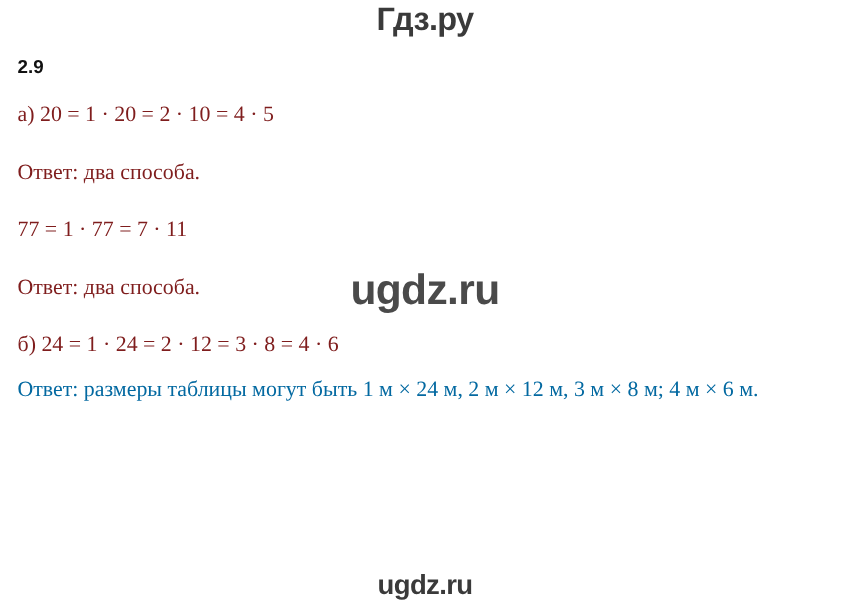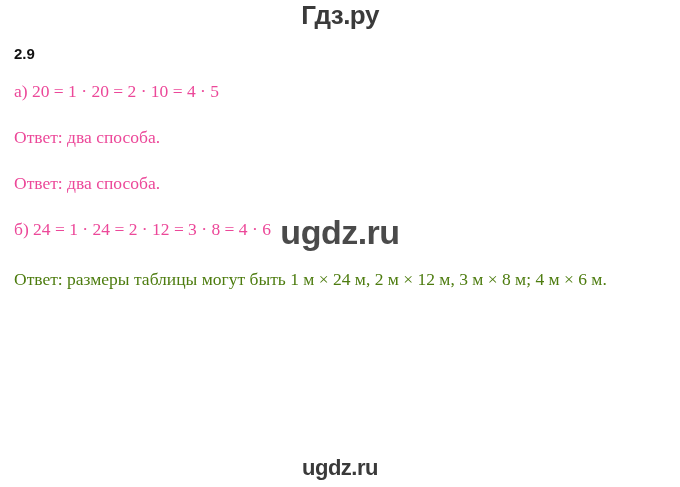--- a/index.html
+++ b/index.html
@@ -42,30 +42,30 @@
     font-family: "Liberation Sans", sans-serif;
     font-weight: bold;
     font-size: 15px;
     color: #111;
     margin-bottom: 18px;
   }
   .line {
     font-size: 17.5px;
     line-height: 1.32;
     margin-bottom: 23px;
-    color: #ec4899;
+    color: #7f1d1d;
   }
   .line.tight {
-    margin-bottom: 26px;
+    margin-bottom: 12px;
   }
   .line-wrap {
     font-size: 17.5px;
     line-height: 1.45;
     margin-bottom: 0px;
-    color: #4d7c0f;
+    color: #0369a1;
   }
   .watermark-mid {
     position: absolute;
     top: 213px;
     left: 0;
     width: 680px;
     text-align: center;
     font-family: "Liberation Sans", sans-serif;
     font-weight: bold;
     font-size: 34px;
@@ -91,20 +91,21 @@
 
 <div class="page">
 
   <div class="top-logo">Гдз.ру</div>
 
   <div class="content">
     <div class="task-number">2.9</div>
 
     <div class="line">а) 20 = 1 · 20 = 2 · 10 = 4 · 5</div>
     <div class="line">Ответ: два способа.</div>
+    <div class="line">77 = 1 · 77 = 7 · 11</div>
     <div class="line">Ответ: два способа.</div>
     <div class="line tight">б) 24 = 1 · 24 = 2 · 12 = 3 · 8 = 4 · 6</div>
 
     <div class="line-wrap">Ответ: размеры таблицы могут быть 1 м × 24 м, 2 м × 12 м, 3 м × 8 м; 4 м × 6 м.</div>
   </div>
 
   <div class="watermark-mid">ugdz.ru</div>
   <div class="watermark-bottom">ugdz.ru</div>
 
 </div>

